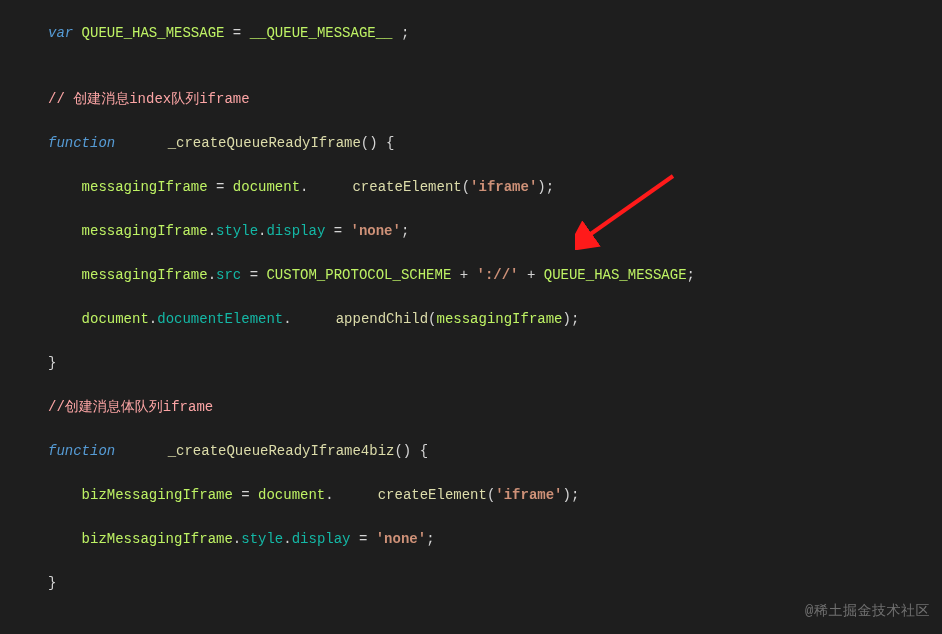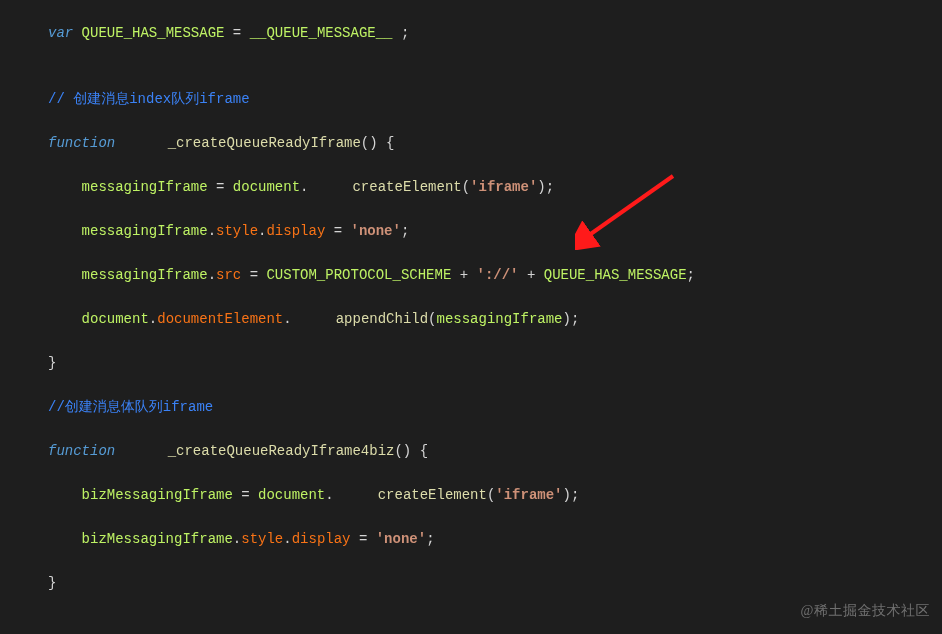--- a/index.html
+++ b/index.html
@@ -13,41 +13,41 @@
     height: 634px;
     overflow: hidden;
     position: relative;
   }
   .code-area {
     padding: 0 0 0 48px;
     white-space: pre;
     position: relative;
   }
   .line { display: block; }
-  .c-comment { color: #3b82f6; }
+  .c-comment { color: #fca5a5; }
   .c-keyword { color: #569cd6; font-style: italic; }
   .c-func { color: #dcdcaa; margin-left: 44px; }
   .c-paren { color: #d4d4d4; }
   .c-brace { color: #d4d4d4; }
   .c-ident { color: #bef264; }
-  .c-prop { color: #f97316; }
+  .c-prop { color: #14b8a6; }
   .c-op { color: #d4d4d4; }
   .c-string { color: #ce9178; font-weight: bold; }
   .arrow {
     position: absolute;
     left: 575px;
     top: 170px;
     pointer-events: none;
   }
   .watermark {
     position: absolute;
     right: 12px;
     bottom: 12px;
     color: #8b8b8b;
-    font-family: Liberation Serif, serif;
+    font-family: Liberation Mono, monospace;
     font-size: 14px;
     opacity: 0.75;
     letter-spacing: 0.5px;
   }
 </style>
 </head>
 <body>
 
 <div class="code-area">
 <span class="line"><span class="c-keyword">var</span><span class="c-ident"> QUEUE_HAS_MESSAGE </span><span class="c-op">=</span><span class="c-ident"> __QUEUE_MESSAGE__ </span><span>;</span></span>

